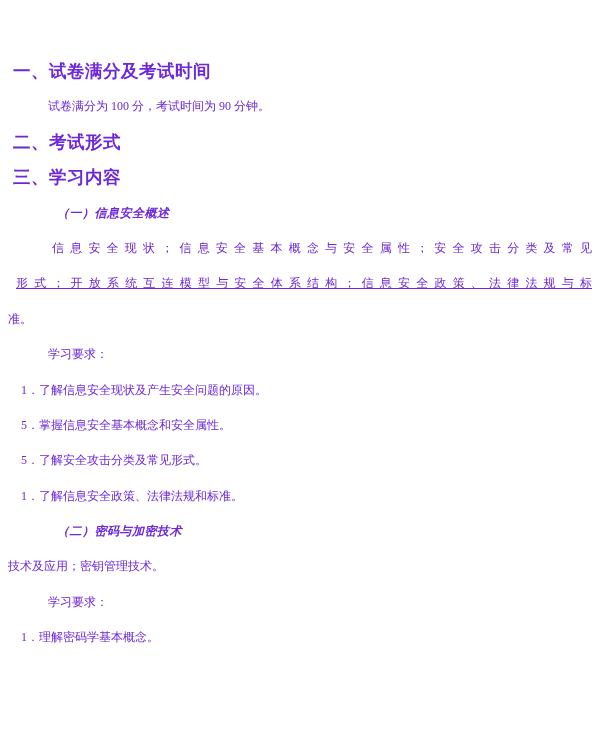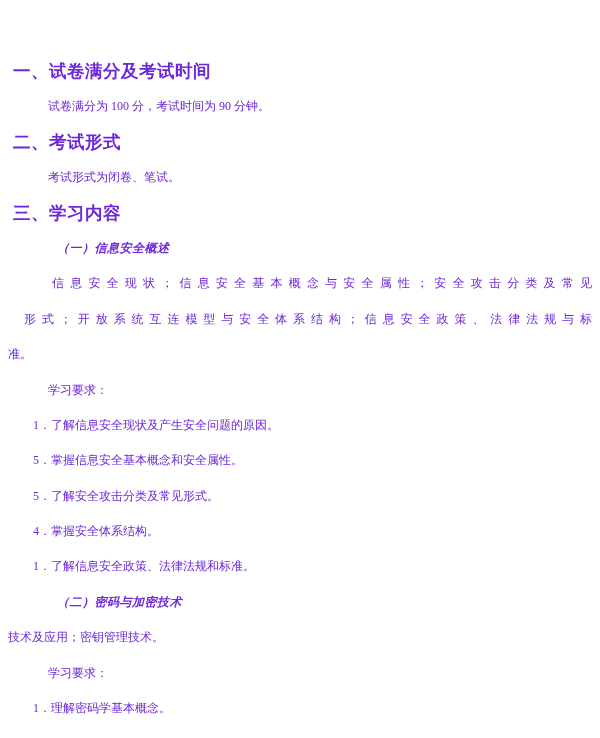--- a/index.html
+++ b/index.html
@@ -58,60 +58,59 @@
   
   .l-wrap-first {
     padding-left: 52px;
     white-space: normal;
     text-align: justify;
     text-align-last: justify;
   }
 
   
   .l-wrap-mid {
-    padding-left: 24px;
+    padding-left: 16px;
     white-space: normal;
     text-align: justify;
     text-align-last: justify;
+    text-decoration: underline;
   }
 
   
   .l-wrap-end {
     padding-left: 8px;
   }
 
   
   .l-list {
-    padding-left: 33px;
+    padding-left: 21px;
   }
 </style>
 </head>
 <body>
 
 <div class="page">
   <div class="doc">
 
     <div class="line l-h1">一、试卷满分及考试时间</div>
     <div class="line l-body">试卷满分为 100 分，考试时间为 90 分钟。</div>
 
     <div class="line l-h1">二、考试形式</div>
-    <div class="line l-body">考试形式为闭卷、笔试。</div>
 
     <div class="line l-h1">三、学习内容</div>
 
     <div class="line l-h2">（一）信息安全概述</div>
     <div class="line l-wrap-first">信息安全现状；信息安全基本概念与安全属性；安全攻击分类及常见</div>
     <div class="line l-wrap-mid">形式；开放系统互连模型与安全体系结构；信息安全政策、法律法规与标</div>
     <div class="line l-wrap-end">准。</div>
 
     <div class="line l-body">学习要求：</div>
     <div class="line l-list">1．了解信息安全现状及产生安全问题的原因。</div>
     <div class="line l-list">5．掌握信息安全基本概念和安全属性。</div>
     <div class="line l-list">5．了解安全攻击分类及常见形式。</div>
-    <div class="line l-list">4．掌握安全体系结构。</div>
     <div class="line l-list">1．了解信息安全政策、法律法规和标准。</div>
 
     <div class="line l-h2">（二）密码与加密技术</div>
     <div class="line l-wrap-end">技术及应用；密钥管理技术。</div>
 
     <div class="line l-body">学习要求：</div>
     <div class="line l-list">1．理解密码学基本概念。</div>
 
   </div>
 </div>

